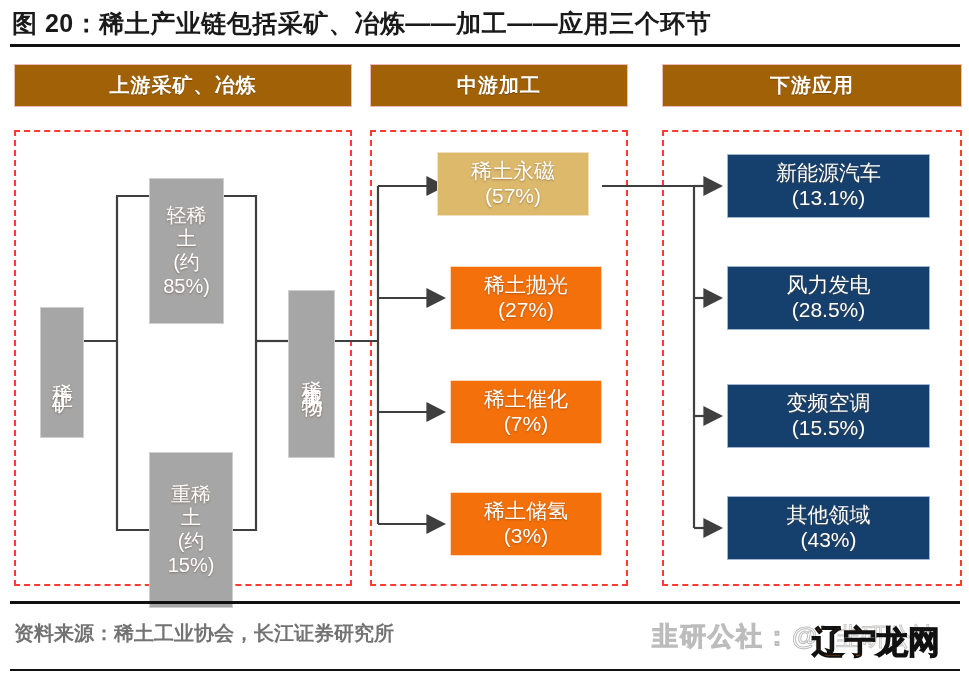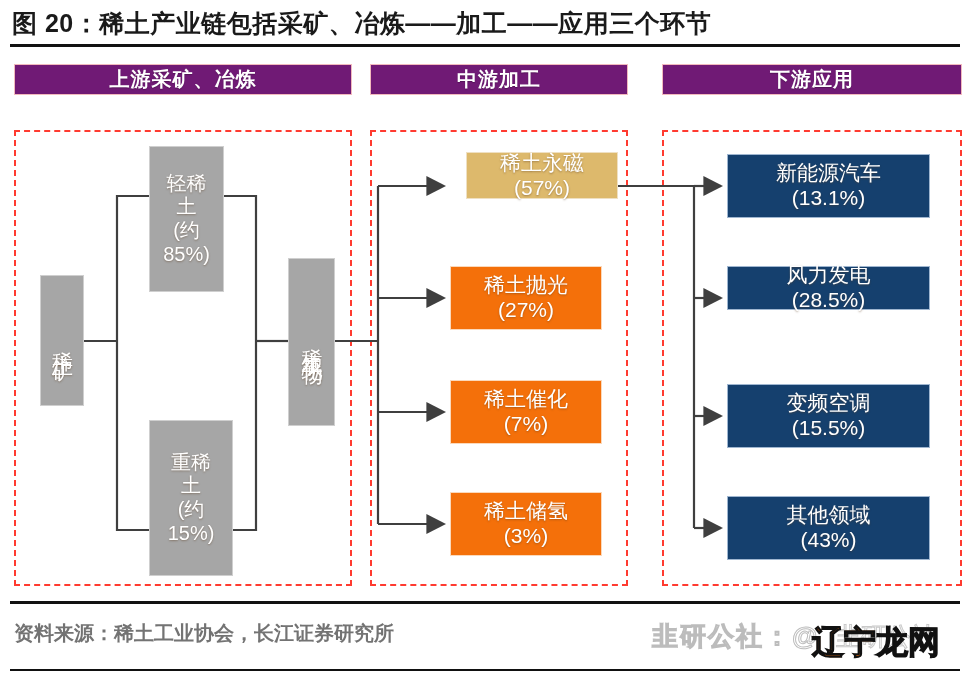--- a/index.html
+++ b/index.html
@@ -27,22 +27,22 @@
     position:absolute;left:10px;top:601px;width:950px;height:0;
     border-top:3px solid #111;
   }
   .rule-bottom2{
     position:absolute;left:10px;top:669px;width:950px;height:0;
     border-top:2px solid #111;
   }
 
   
   .banner{
-    position:absolute;height:31px;
-    background:#701a75;
+    position:absolute;height:43px;
+    background:#a16207;
     border:1px solid #f2b9bd;
     display:flex;align-items:center;justify-content:center;
     color:#fff;font-size:20px;font-weight:700;letter-spacing:1px;
     text-shadow:0 1px 1px rgba(0,0,0,.25);
     box-sizing:border-box;
     text-align:center;
   }
   #banner-up{left:14px;top:64px;width:338px;}
   #banner-mid{left:370px;top:64px;width:258px;}
   #banner-down{left:662px;top:64px;width:300px;}
@@ -59,46 +59,46 @@
   #panel-down{left:662px;width:300px;}
 
   
   .node{
     position:absolute;box-sizing:border-box;
     display:flex;align-items:center;justify-content:center;
     text-align:center;color:#fff;
     text-shadow:0 1px 2px rgba(90,60,30,.45);
     line-height:1.18;
   }
-  .node.gray{background:#a6a6a6;border:1px solid #cfcfcf;}
+  .node.gray{background:#a6a6a6;border:1px solid #cfcfcf;margin-top:32px;}
   .node.tan{background:#DDB96C;border:1px solid #efe0c2;}
   .node.orange{background:#F4700A;border:1px solid #fbd9bb;}
   .node.navy{background:#15406E;border:1px solid #9fb6d0;}
 
   
   .vert{
     writing-mode:vertical-rl;text-orientation:upright;
     letter-spacing:4px;
   }
 
   
   #n-ore     {left:40px; top:275px; width:44px;  height:131px; font-size:21px;}
   #n-light   {left:149px;top:146px; width:75px;  height:146px; font-size:20px;}
   #n-heavy   {left:149px;top:420px; width:84px;  height:156px; font-size:20px;}
   #n-oxide   {left:288px;top:258px; width:47px;  height:168px; font-size:21px;}
 
   
-  #n-magnet  {left:466px;top:152px; width:152px; height:47px; font-size:21px;}
+  #n-magnet  {left:437px;top:152px; width:152px; height:64px; font-size:21px;}
   #n-polish  {left:450px;top:266px; width:152px; height:64px; font-size:21px;}
   #n-catalyst{left:450px;top:380px; width:152px; height:64px; font-size:21px;}
   #n-hydrogen{left:450px;top:492px; width:152px; height:64px; font-size:21px;}
 
   
   #n-ev      {left:727px;top:154px; width:203px; height:64px; font-size:21px;}
-  #n-wind    {left:727px;top:266px; width:203px; height:44px; font-size:21px;}
+  #n-wind    {left:727px;top:266px; width:203px; height:64px; font-size:21px;}
   #n-ac      {left:727px;top:384px; width:203px; height:64px; font-size:21px;}
   #n-other   {left:727px;top:496px; width:203px; height:64px; font-size:21px;}
 
   
   #wires{position:absolute;left:0;top:0;width:969px;height:673px;pointer-events:none;}
 
   
   .source{
     position:absolute;left:14px;top:620px;
     font-size:20px;font-weight:700;color:#737373;white-space:nowrap;

